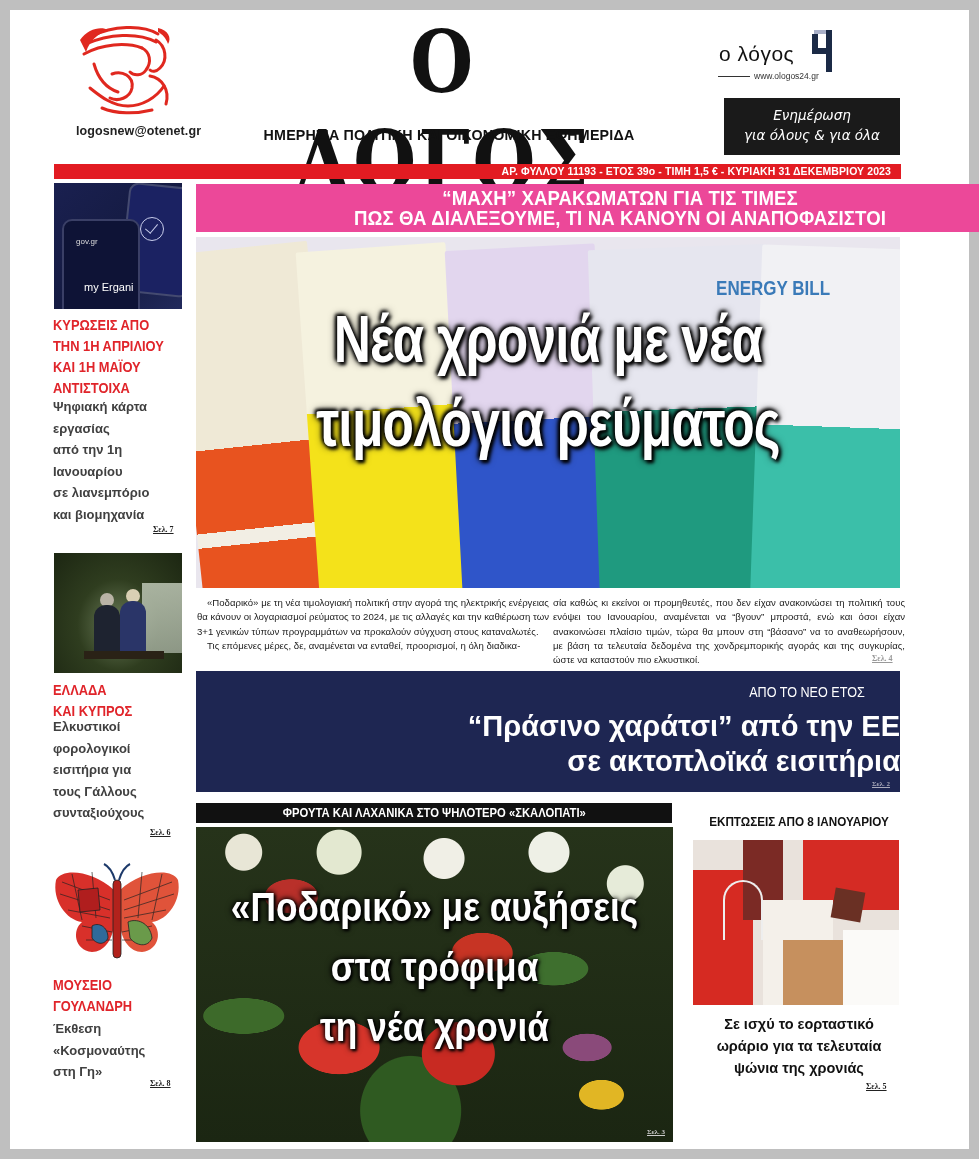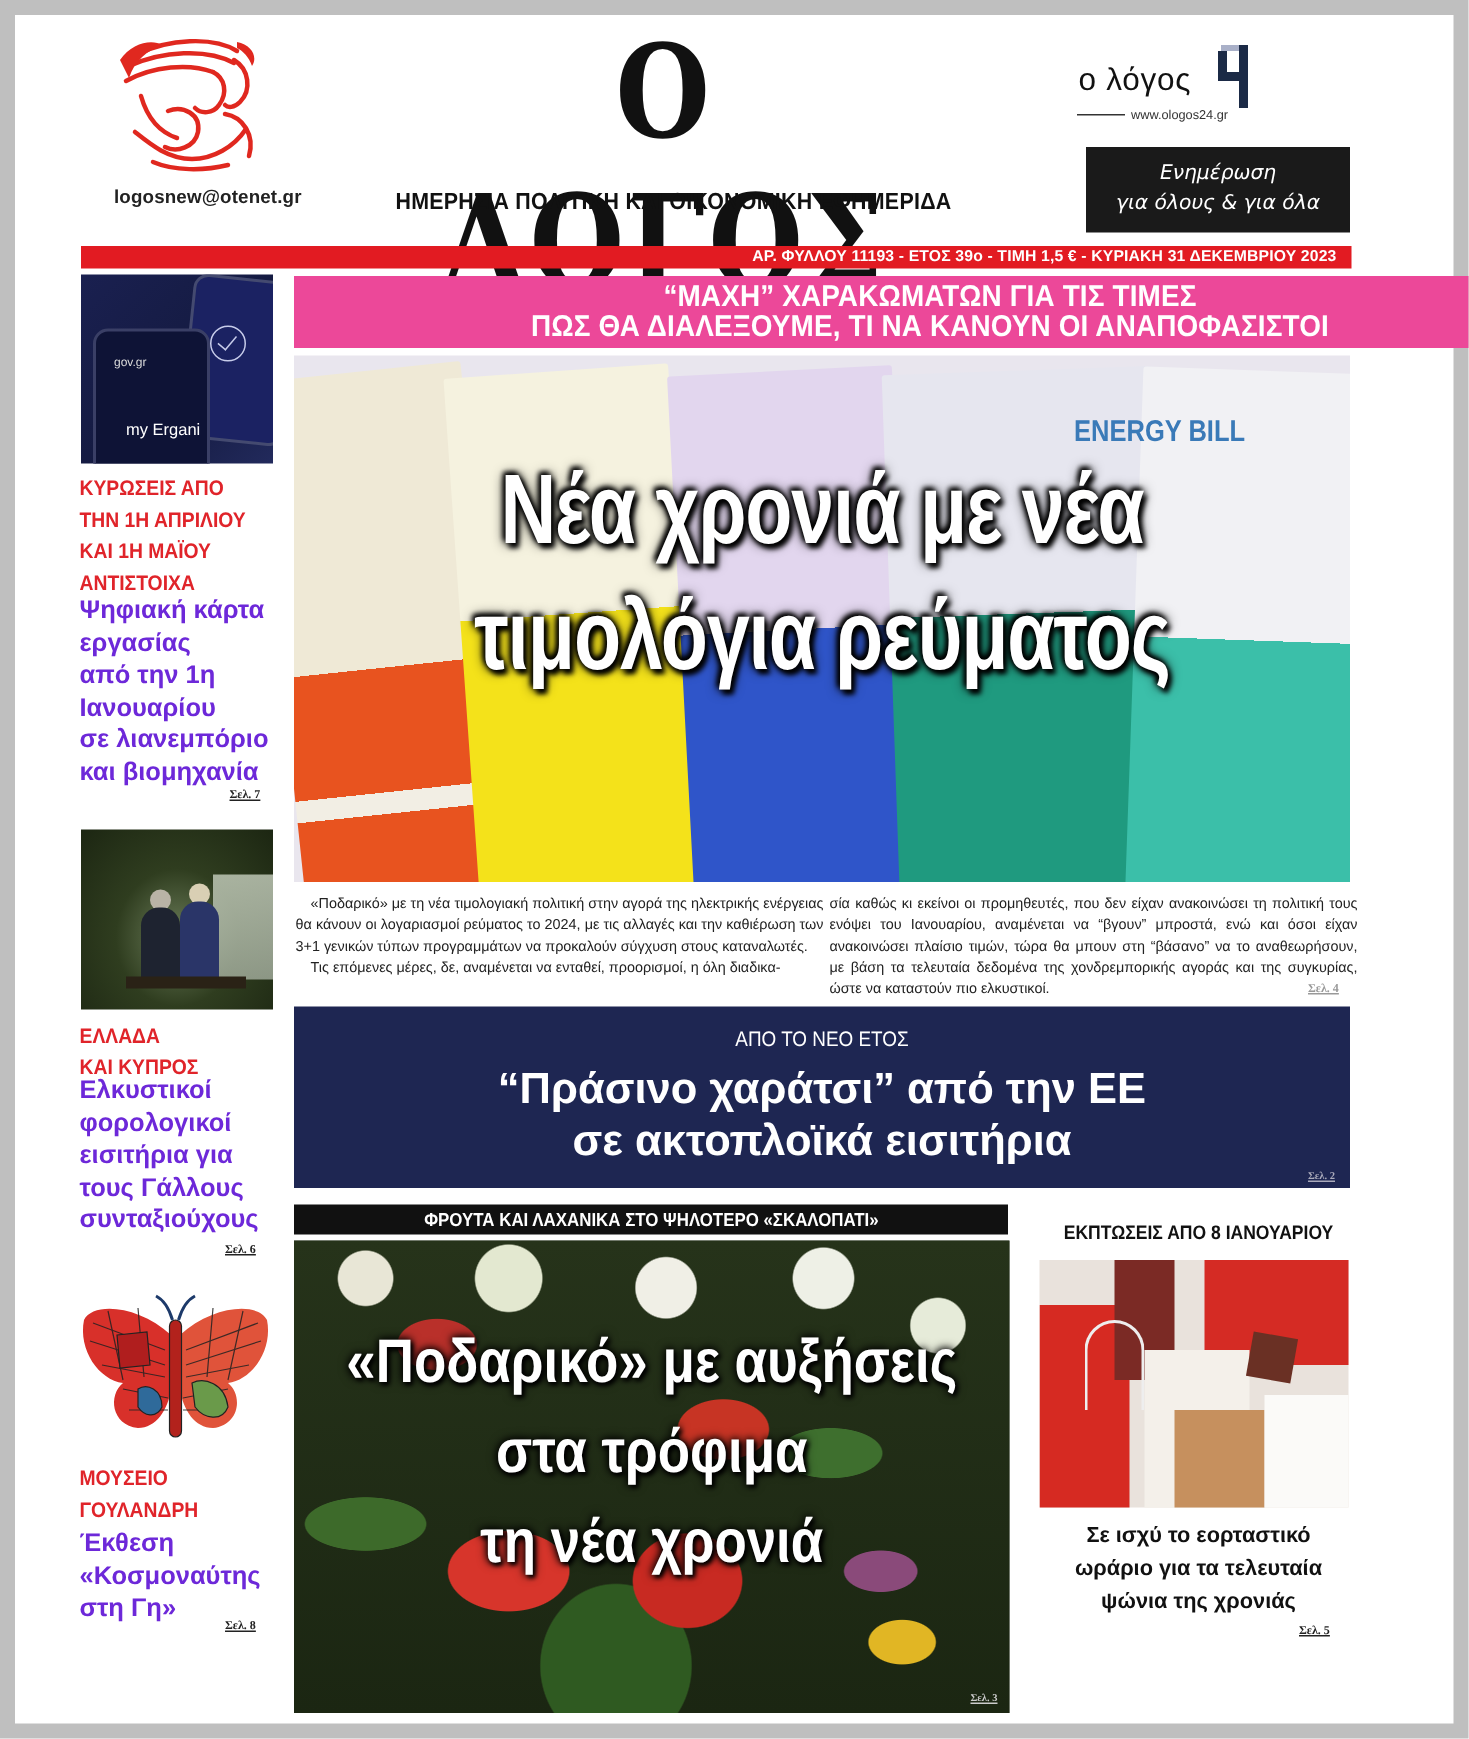--- a/index.html
+++ b/index.html
@@ -23,21 +23,21 @@
   .brand24-url { position: absolute; left: 50px; top: 41px; font-size: 8.5px; color: #333; }
   .tagline-box { position: absolute; left: 724px; top: 98px; width: 176px; height: 57px; background: #1a1a1a; color: #fff; text-align: center; font-family: "DejaVu Sans", sans-serif; font-style: italic; font-size: 13.5px; line-height: 20px; padding-top: 7px; }
 
   
   .redbar { position: absolute; left: 54px; top: 164px; width: 847px; height: 15px; background: #e21b22; }
   .redbar-text { position: absolute; right: 10px; top: 0; line-height: 15px; color: #fff; font-size: 10.5px; font-weight: bold; letter-spacing: 0.1px; }
 
   
   .side-img { position: absolute; left: 54px; width: 128px; overflow: hidden; }
   .side-kicker { position: absolute; left: 53px; color: #e0242a; font-weight: bold; font-size: 14px; line-height: 21px; transform: scaleX(0.92); transform-origin: left; }
-  .side-head { position: absolute; left: 53px; color: #6d28d9; font-weight: bold; font-size: 17px; line-height: 21.5px; }
+  .side-head { position: absolute; left: 53px; color: #404040; font-weight: bold; font-size: 13px; line-height: 21.5px; }
   .pageref { position: absolute; font-family: "Liberation Serif", serif; font-size: 8px; font-weight: bold; color: #222; text-decoration: underline; }
 
   .ergani-img { top: 183px; height: 126px; background: linear-gradient(135deg,#1a2050 0%, #141a40 60%, #222a5c 100%); }
   .phone1 { position:absolute; left:8px; top:36px; width:78px; height:100px; border:2px solid #3a3f66; border-radius:10px; background:#0e1336; }
   .phone2 { position:absolute; left:70px; top:2px; width:70px; height:110px; border:2px solid #444a70; border-radius:10px; background:#1b2262; transform: rotate(6deg); }
   .check { position:absolute; left:86px; top:34px; width:24px; height:24px; border:1.5px solid #c7ccea; border-radius:50%; }
   .check:after { content:""; position:absolute; left:7px; top:3px; width:6px; height:11px; border-right:1.5px solid #c7ccea; border-bottom:1.5px solid #c7ccea; transform: rotate(40deg); }
   .gov { position:absolute; left:22px; top:54px; font-size:8px; color:#ddd; }
   .myergani { position:absolute; left:30px; top:98px; font-size:11px; color:#fff; line-height:12px; }
 
@@ -55,21 +55,21 @@
   .blackbar { position: absolute; left: 196px; top: 184px; width: 848px; height: 48px; background: #ec4899; color: #fff; text-align: center; font-weight: bold; font-size: 20px; line-height: 20px; padding-top: 4px; letter-spacing: 0.1px; }
   .blackbar span { display:block; transform: scaleX(0.93); }
 
   .hero { position: absolute; left: 196px; top: 237px; width: 704px; height: 351px; overflow: hidden; background: #e9e6ee; padding-left: 14px; }
   .bill { position:absolute; top: 10px; height: 360px; border-radius: 2px; }
   .hero-title { position: absolute; left: 0; top: 60px; width: 100%; text-align: center; color: #fff; font-weight: bold; font-size: 66px; line-height: 84px; letter-spacing: -1px; transform: scaleX(0.78); transform-origin: center; text-shadow: 0 0 6px #000, 0 0 10px #000, 3px 3px 4px #000, -2px -2px 4px #000; }
 
   .body-text { position: absolute; top: 596px; width: 352px; font-size: 9.6px; line-height: 14.3px; color: #222; text-align: justify; }
   .body-text p { text-indent: 10px; }
 
-  .navy { position: absolute; left: 196px; top: 671px; width: 704px; height: 121px; background: #1e2652; color: #fff; text-align: center; }
+  .navy { position: absolute; left: 196px; top: 671px; width: 704px; height: 121px; background: #1e2652; color: #fff; text-align: right; }
   .navy-kicker { font-size: 14px; line-height: 18px; padding-top: 12px; transform: scaleX(0.9); }
   .navy-head { font-weight: bold; font-size: 29px; line-height: 35px; margin-top: 8px; }
 
   .blackbar2 { position: absolute; left: 196px; top: 803px; width: 476px; height: 20px; background: #111; color: #fff; text-align: center; font-size: 12.5px; line-height: 20px; font-weight: bold; }
   .blackbar2 span { display:inline-block; transform: scaleX(0.9); }
 
   .veg { position: absolute; left: 196px; top: 827px; width: 477px; height: 315px; overflow: hidden; background: #1d2814; }
   .veg-title { position: absolute; left: 0; top: 50px; width: 100%; text-align: center; color: #fff; font-weight: bold; font-size: 41px; line-height: 60px; transform: scaleX(0.86); text-shadow: 0 0 5px #000, 0 0 8px #000, 2px 2px 3px #000; }
 
   .sale-kicker { position: absolute; left: 688px; top: 814px; width: 222px; text-align: center; font-weight: bold; font-size: 13px; color: #111; transform: scaleX(0.9); }

